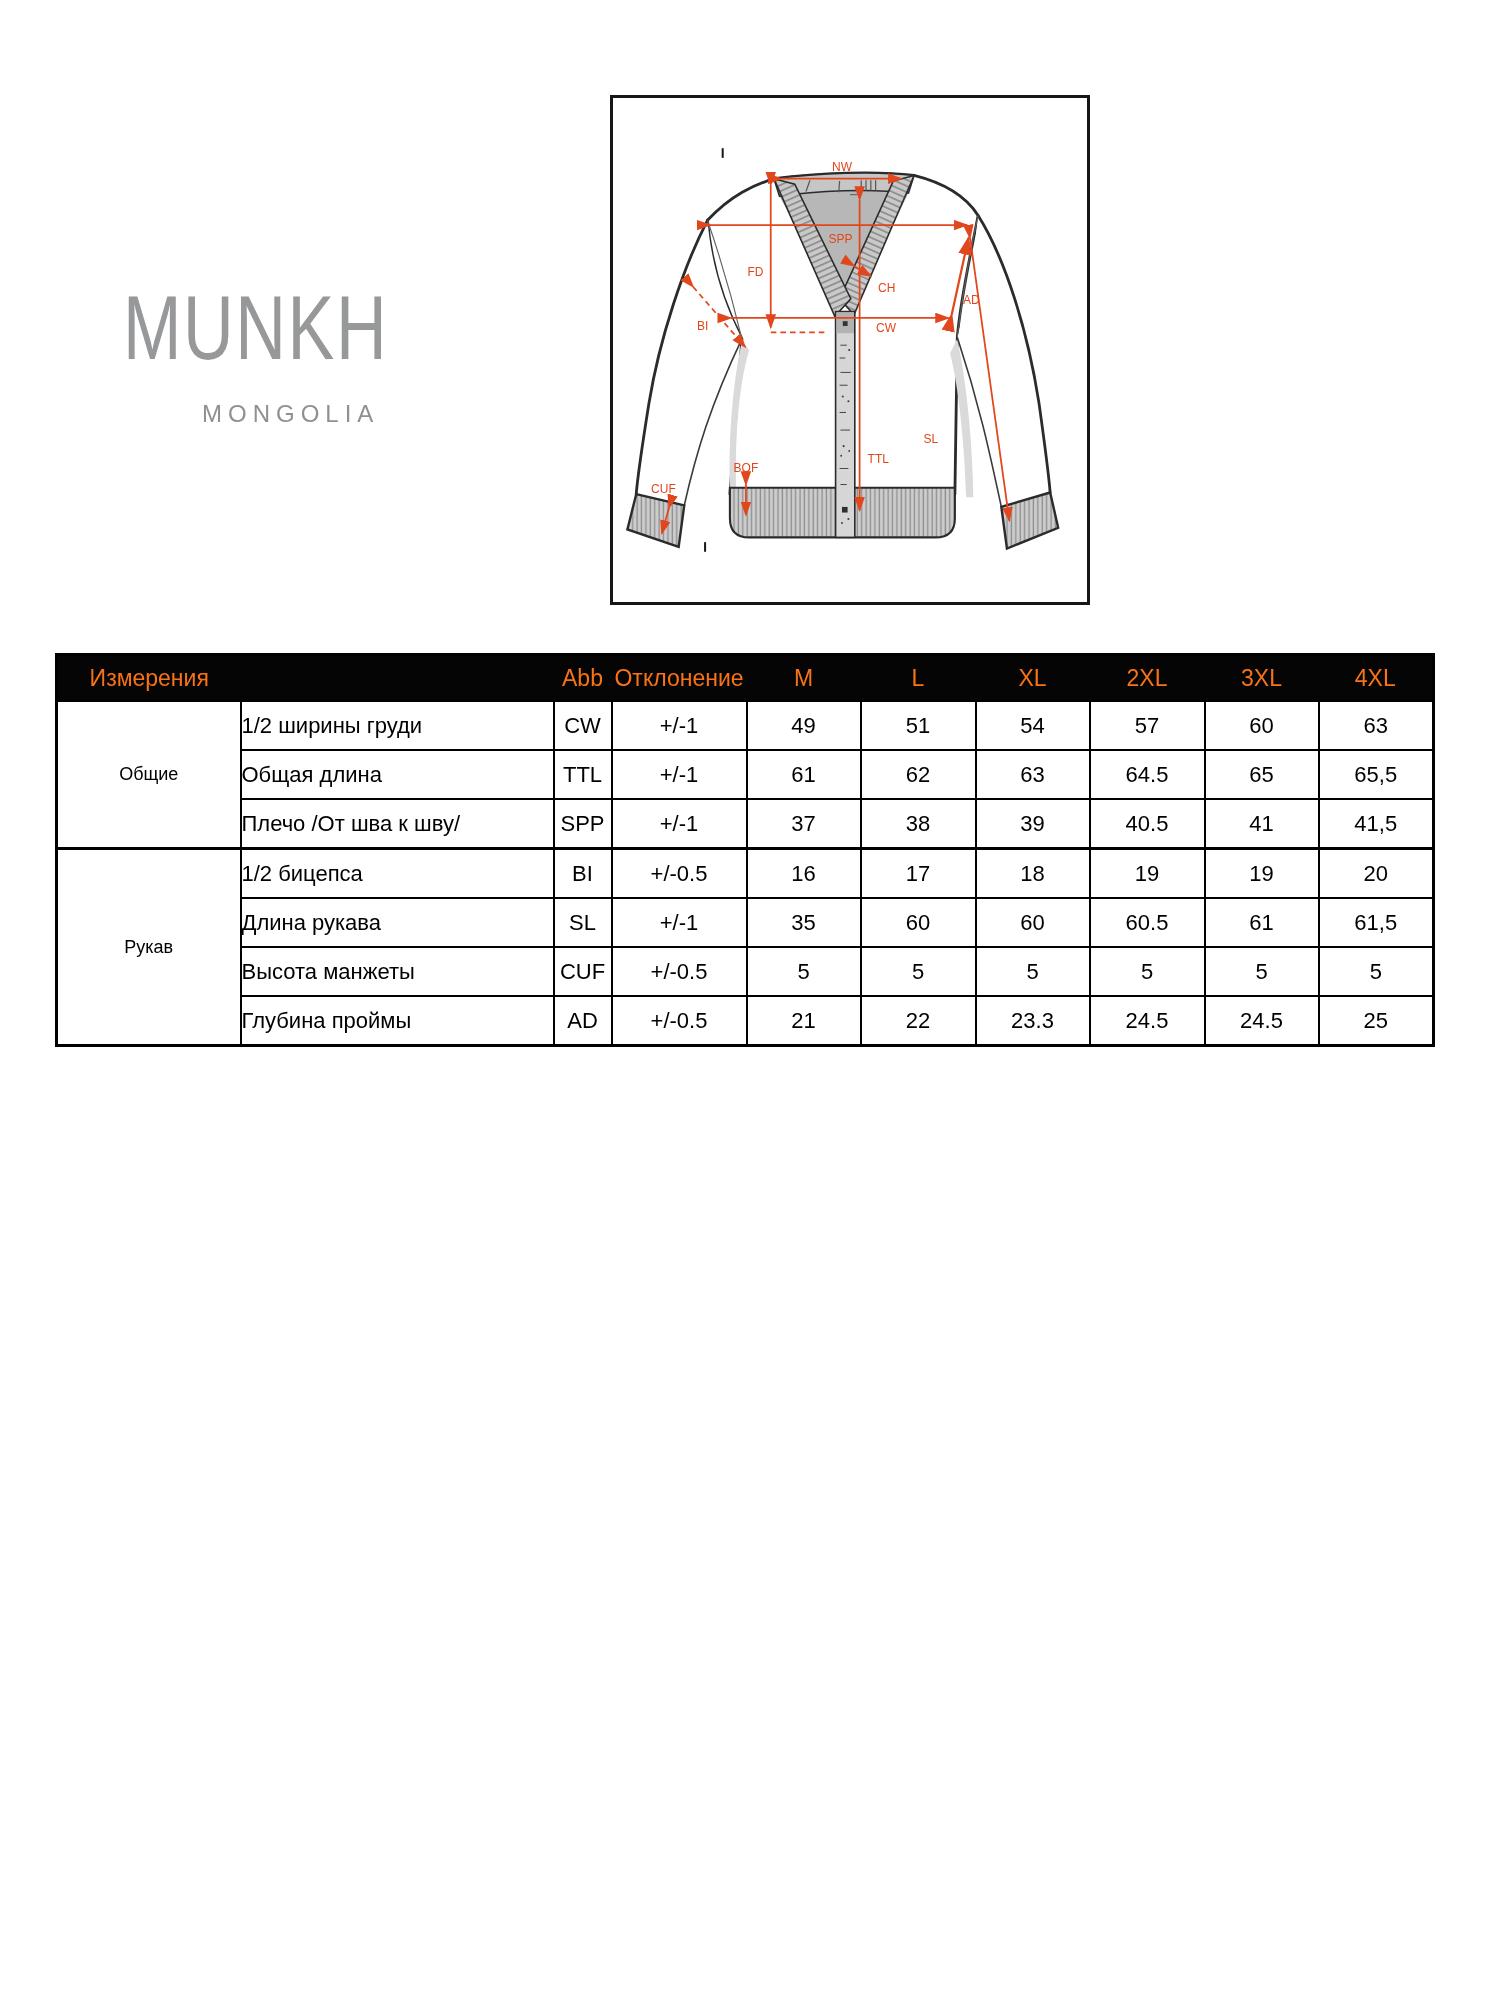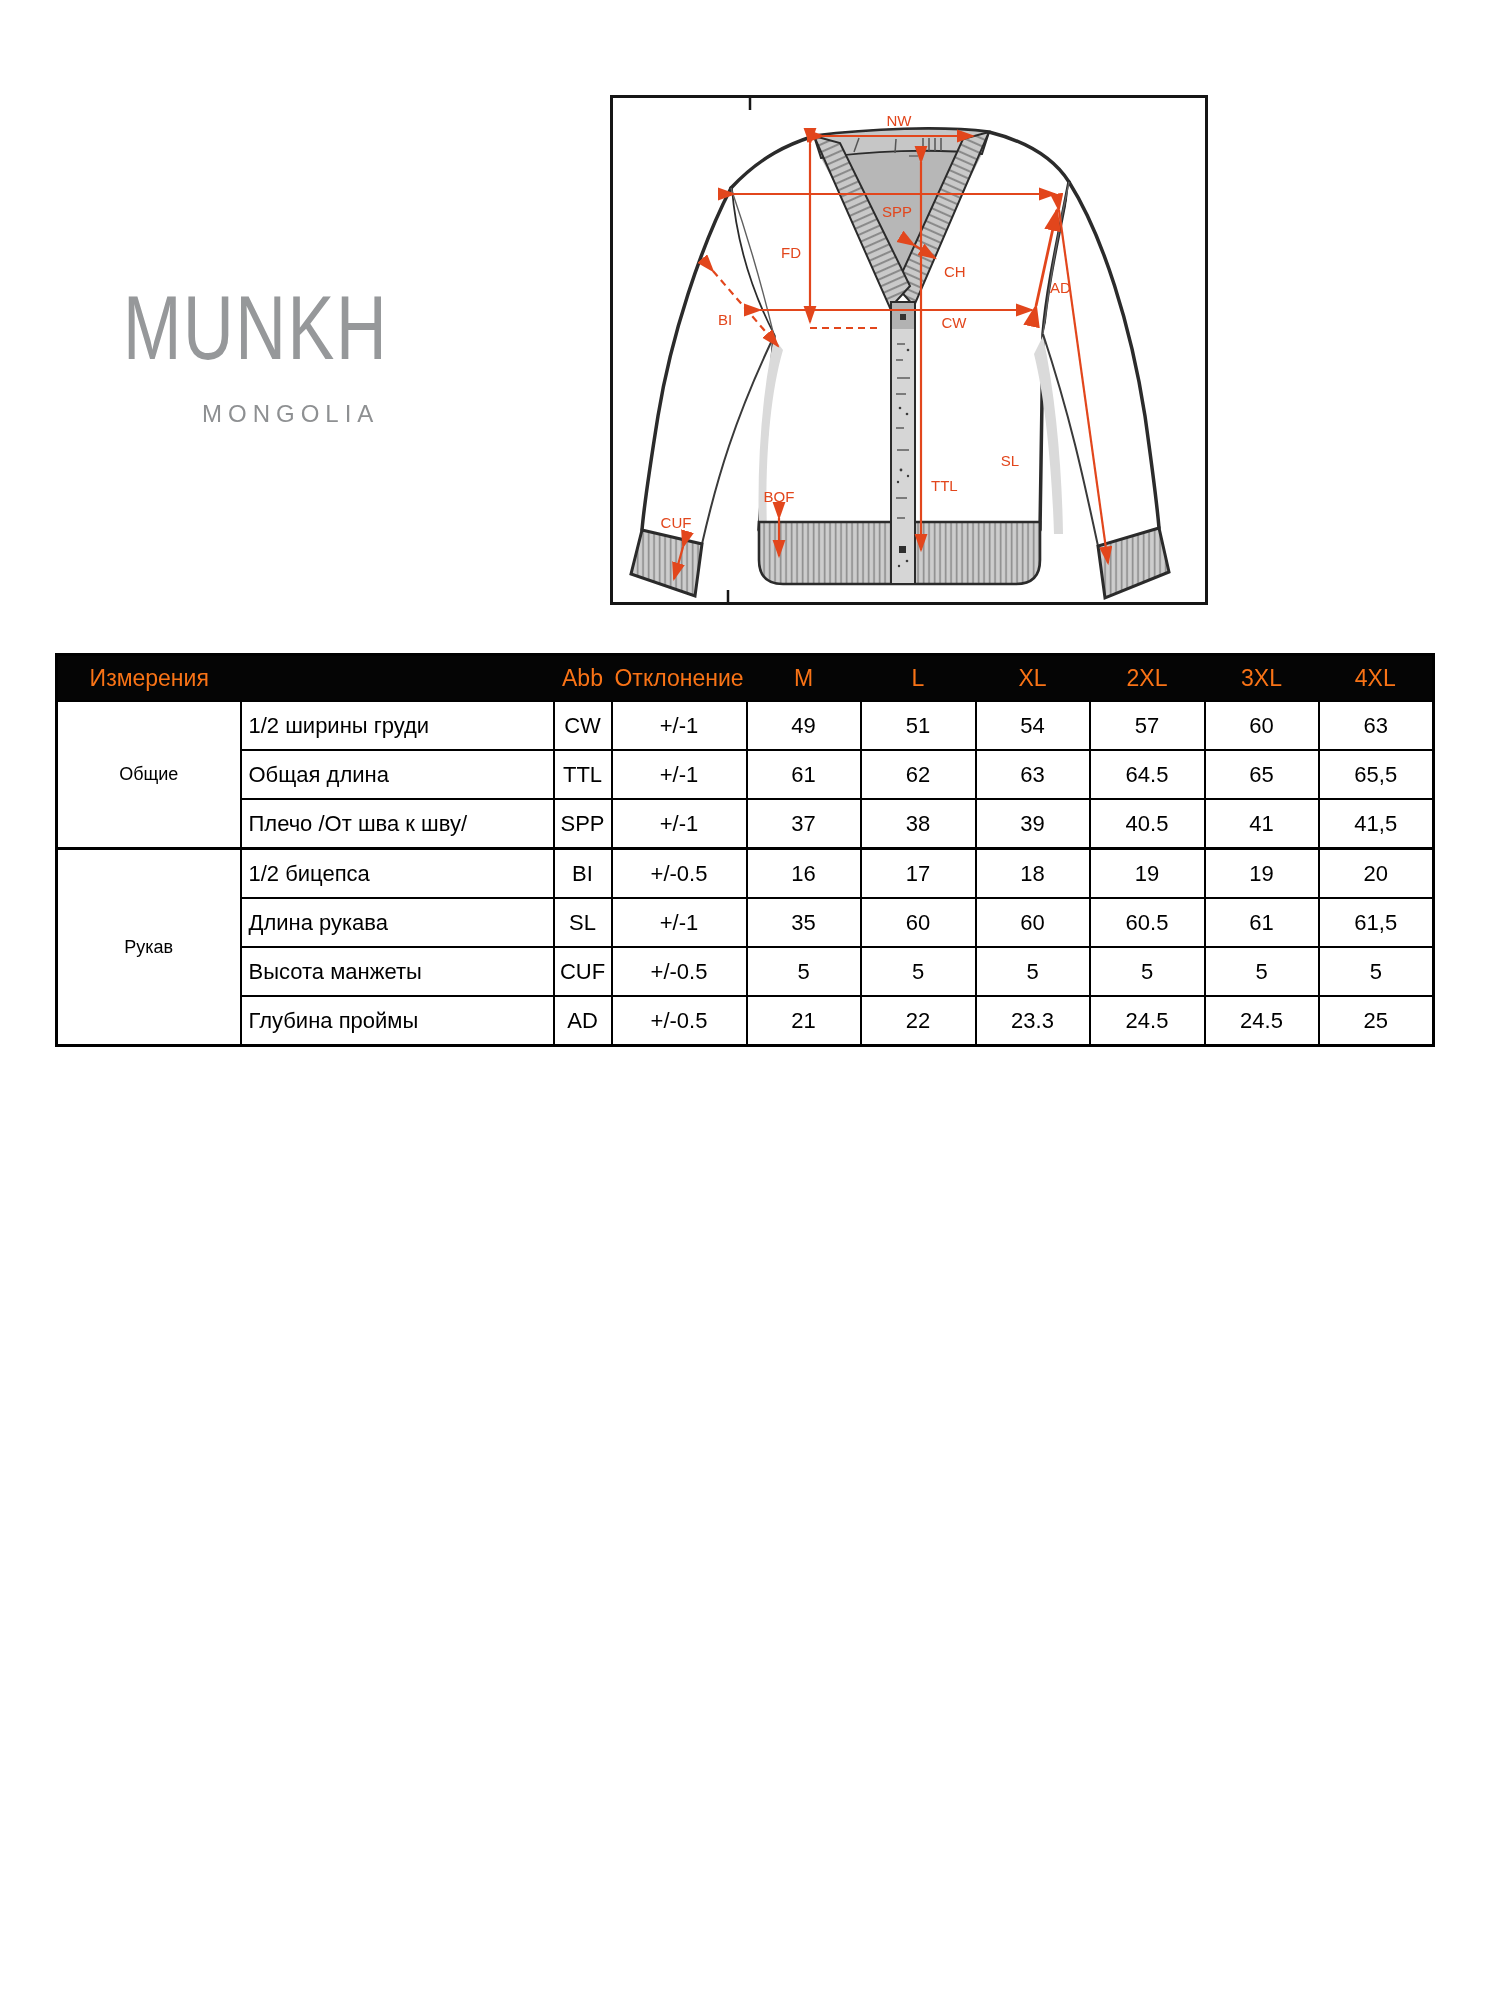--- a/index.html
+++ b/index.html
@@ -12,39 +12,39 @@
     position:absolute;left:123px;top:283px;color:#96989a;font-size:90px;
     line-height:1;letter-spacing:2px;transform:scaleX(.78);transform-origin:0 0;
     white-space:nowrap;font-weight:400;
   }
   .logo-sub{
     position:absolute;left:202px;top:386px;color:#8e9092;font-size:24px;
     letter-spacing:6px;line-height:1;font-weight:400;white-space:nowrap;margin-top:16px;
   }
   
   .diagram{
-    position:absolute;left:610px;top:95px;width:598px;height:510px;
+    position:absolute;left:610px;top:95px;width:480px;height:510px;
     border:3px solid #161616;box-sizing:border-box;background:#fff;
   }
   .diagram svg{display:block;width:100%;height:100%}
   .diagram text{font-family:"Liberation Sans",sans-serif;font-size:15px}
   
   table.size{
     position:absolute;left:55px;top:653px;width:1377px;
     border-collapse:collapse;table-layout:fixed;border:3px solid #000;
   }
   table.size thead th{
     background:#050505;color:#f97316;font-weight:400;font-size:23px;
     height:44px;border:0;padding:0;text-align:center;
   }
   table.size tbody td{
     border:2px solid #000;font-size:22px;height:47px;text-align:center;
     padding:0;color:#000;background:#fff;vertical-align:middle;
   }
-  table.size td.cell-name{text-align:left;padding-left:7px}
+  table.size td.cell-name{text-align:left;}
   table.size tr.group-start td{border-top:3px solid #000}
   table.size td.cell-group{font-size:18px}
 </style>
 </head>
 <body>
 
 <div class="logo-word">MUNKH</div>
 <div class="logo-sub">MONGOLIA</div>
 
 <div class="diagram">

